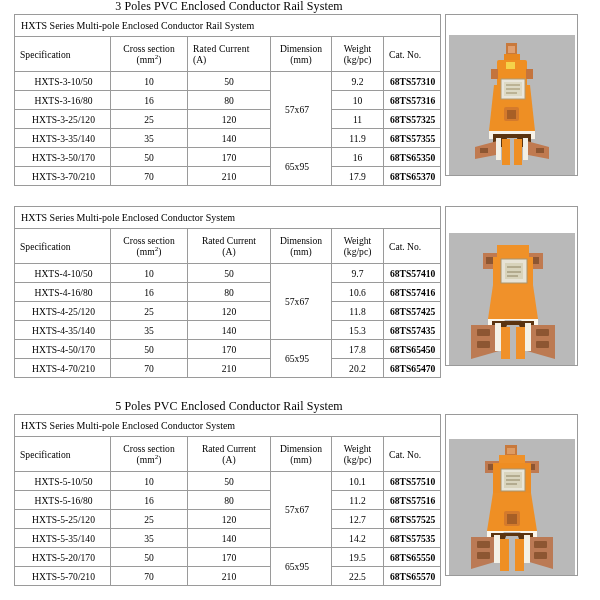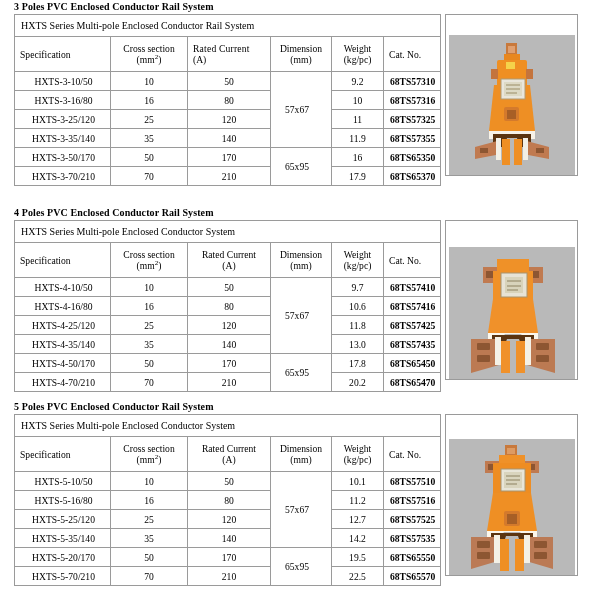--- a/index.html
+++ b/index.html
@@ -21,22 +21,23 @@
     left: 0;
     width: 600px;
   }
   .section-1 { top: 0px; }
   .section-2 { top: 206px; }
   .section-3 { top: 400px; }
 
   .sec-title {
     width: 430px;
     margin-left: 14px;
-    font-weight: bold;
-    font-size: 10px;
+    text-align: center;
+    font-weight: normal;
+    font-size: 12px;
     line-height: 13px;
     letter-spacing: 0.1px;
     padding-bottom: 1px;
   }
 
   .row-wrap {
     position: relative;
     margin-left: 14px;
     width: 564px;
     display: flex;
@@ -234,21 +235,20 @@
             <rect x="47" y="103" width="5" height="22" fill="#f2f0e7"></rect>
             <rect x="74" y="103" width="5" height="22" fill="#f2f0e7"></rect>
           </svg>
         </div>
       </div>
     </div>
   </div>
 </div>
 
 <div class="section section-2">
-  <div class="sec-title">4 Poles PVC Enclosed Conductor Rail System</div>
   <div class="row-wrap">
     <table class="spec">
       <colgroup>
         <col style="width:96px">
           <col style="width:77px">
           <col style="width:83px">
         <col style="width:61px">
           <col style="width:52px">
           <col style="width:57px">
       </colgroup>
@@ -299,21 +299,21 @@
           <td class="c-spec">HXTS-4-25/120</td>
           <td class="c-cross">25</td>
           <td class="c-rated">120</td>
           <td class="c-weight">11.8</td>
           <td class="c-cat">68TS57425</td>
         </tr>
         <tr>
           <td class="c-spec">HXTS-4-35/140</td>
           <td class="c-cross">35</td>
           <td class="c-rated">140</td>
-          <td class="c-weight">13.0</td>
+          <td class="c-weight">15.3</td>
           <td class="c-cat">68TS57435</td>
         </tr>
         <tr>
           <td class="c-spec">HXTS-4-50/170</td>
           <td class="c-cross">50</td>
           <td class="c-rated">170</td>
           <td class="c-dim" rowspan="2">65x95</td>
           <td class="c-weight">17.8</td>
           <td class="c-cat">68TS65450</td>
         </tr>

